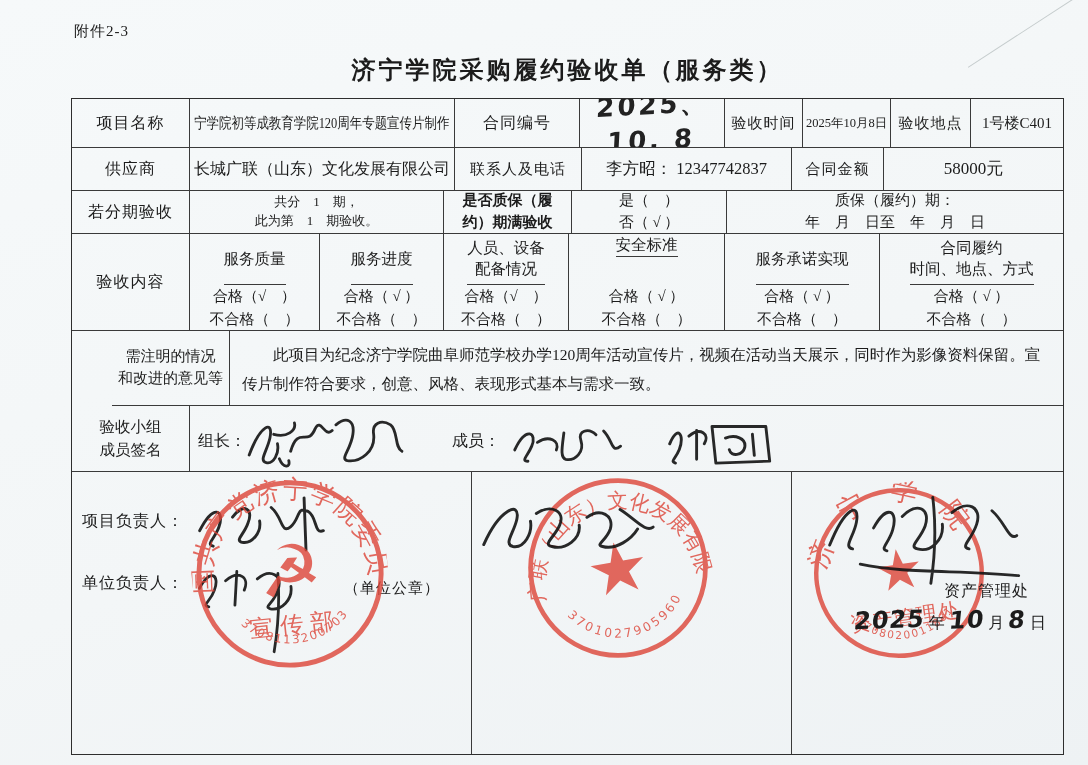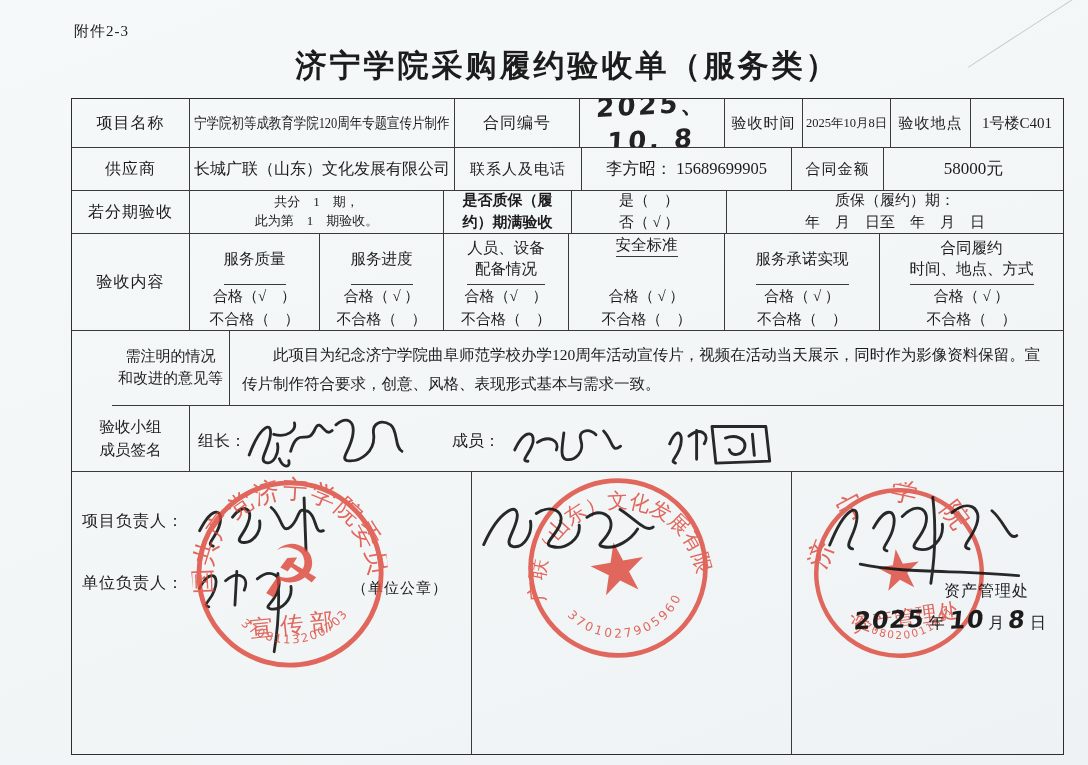--- a/index.html
+++ b/index.html
@@ -11,21 +11,21 @@
   html,body{width:1088px;height:765px;}
   body{
     font-family:"Liberation Serif","DejaVu Serif",serif;
     background:linear-gradient(160deg,#f6f9fa 0%,var(--paper) 55%,#eef2f4 100%);
     color:#1c1c1c;
     position:relative;
     overflow:hidden;
   }
   .abs{position:absolute;}
   .attach{left:74px;top:22px;font-size:15px;letter-spacing:1px;}
-  .title{left:71px;top:45px;width:993px;text-align:center;font-size:31px;font-weight:bold;letter-spacing:3px;}
+  .title{left:71px;top:54px;width:993px;text-align:center;font-size:24px;font-weight:bold;letter-spacing:3px;}
   .scanline{right:-18px;top:26px;width:150px;height:1px;background:#c5cccd;transform:rotate(-33deg);}
 
   .tbl{left:71px;top:98px;width:993px;height:657px;border:1.6px solid #2e2e2e;display:flex;flex-direction:column;background:transparent;}
   .r{display:flex;border-bottom:1.4px solid var(--line);}
   .r:last-child{border-bottom:none;flex:1;}
   .c{border-right:1.4px solid var(--line);display:flex;flex-direction:column;align-items:center;justify-content:center;text-align:center;font-size:16px;line-height:1.35;overflow:hidden;position:relative;}
   .c:last-child{border-right:none;}
   .lab{font-size:16px;letter-spacing:1px;}
   .sm{font-size:12.5px;}
   .squeeze{font-size:15px;white-space:nowrap;transform:scaleX(.83);}
@@ -69,21 +69,21 @@
     <div class="c lab" style="width:78px;font-size:15px;">验收时间</div>
     <div class="c sm" style="width:88px;">2025年10月8日</div>
     <div class="c lab" style="width:80px;font-size:15px;">验收地点</div>
     <div class="c" style="flex:1;font-size:15px;">1号楼C401</div>
   </div>
 
   <div class="r" style="height:43px;">
     <div class="c lab" style="width:118px;">供应商</div>
     <div class="c" style="width:265px;font-size:16px;">长城广联（山东）文化发展有限公司</div>
     <div class="c lab" style="width:127px;font-size:15px;">联系人及电话</div>
-    <div class="c" style="width:210px;font-size:16.5px;">李方昭： 15689699905</div>
+    <div class="c" style="width:210px;font-size:16.5px;">李方昭： 12347742837</div>
     <div class="c lab" style="width:92px;font-size:15px;">合同金额</div>
     <div class="c" style="flex:1;font-size:17px;">58000元</div>
   </div>
 
   <div class="r" style="height:43px;">
     <div class="c lab" style="width:118px;">若分期验收</div>
     <div class="c twoline" style="width:254px;font-size:13px;text-align:center;">
       <span>共分　1　期，</span>
       <span>此为第　1　期验收。</span>
     </div>
@@ -201,21 +201,21 @@
 
     <div class="c rel" style="width:400px;">
       <span class="abs printed" style="left:10px;top:38px;">项目负责人：</span>
       <svg class="sig abs" style="left:118px;top:16px;" width="145" height="68" viewBox="0 0 150 70">
         <path d="M10,44 C24,16 36,22 30,40 C26,52 16,58 24,60 M44,30 C56,14 66,22 60,36 C56,48 46,54 54,56 C64,58 74,46 72,34 M84,20 C96,30 94,48 104,40 C114,32 110,18 122,24 C132,30 128,48 138,44 M118,10 L120,64"></path>
       </svg>
       <span class="abs printed" style="left:10px;top:100px;">单位负责人：</span>
       <svg class="sig abs" style="left:120px;top:78px;" width="140" height="112" viewBox="0 0 150 110">
         <path d="M8,36 C20,14 30,22 24,38 C20,50 10,54 18,56 M36,28 C50,16 62,24 56,38 M48,18 L46,54 M70,26 C84,14 98,22 92,38 C88,52 76,56 84,58 C96,60 108,48 106,34 M92,20 C94,50 92,80 88,104"></path>
       </svg>
-      <span class="abs printed" style="left:280px;top:106px;font-size:15px;">（单位公章）</span>
+      <span class="abs printed" style="left:272px;top:106px;font-size:15px;">（单位公章）</span>
 
       <svg class="stamp" style="left:120px;top:4px;transform:rotate(-6deg);" width="196" height="196" viewBox="0 0 200 200">
         <circle class="ring" cx="100" cy="100" r="93" stroke-width="5"></circle>
         <defs>
           <path id="arcP1" d="M 20,116 A 81,81 0 1 1 180,116"></path>
           <path id="arcP1b" d="M 32,126 A 74,74 0 0 0 168,126"></path>
         </defs>
         <text font-size="26" letter-spacing="1"><textPath href="#arcP1" startOffset="50%" text-anchor="middle">中国共产党济宁学院委员会</textPath></text>
         <text x="100" y="122" font-size="72" text-anchor="middle">☭</text>
         <text x="100" y="160" font-size="24" letter-spacing="7" text-anchor="middle">宣传部</text>

